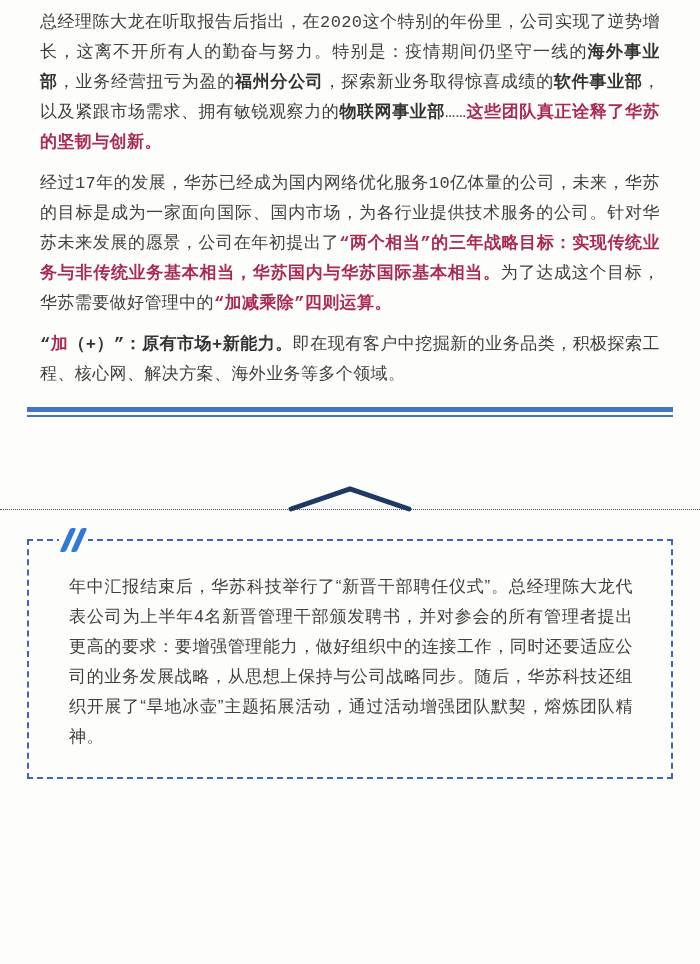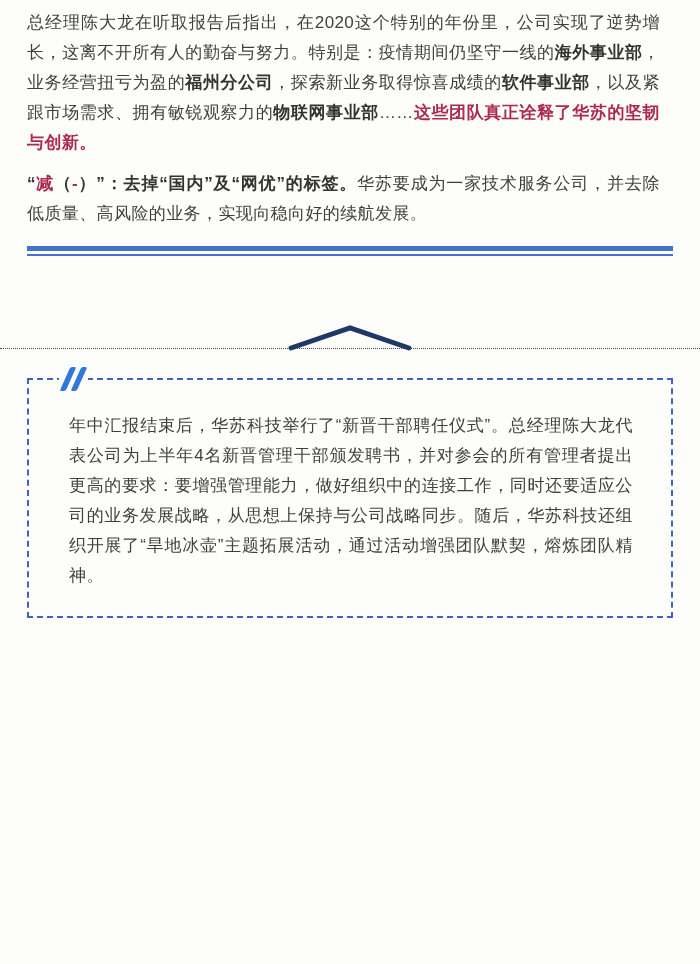--- a/index.html
+++ b/index.html
@@ -3,21 +3,21 @@
 <meta charset="utf-8">
 <style>
   html,body{margin:0;padding:0;}
   body{
     width:700px;height:964px;
     background:#fdfdfb;
     font-family:"Liberation Sans", sans-serif;
     overflow:hidden;
   }
   .page{width:700px;height:964px;position:relative;}
-  .content{padding:8px 40px 0 27px;}
+  .content{padding:8px 40px 0 40px;font-family:Liberation Mono, monospace;}
   p.para{
     margin:0 0 11px 0;
     font-size:17px;
     line-height:30px;
     text-align:justify;
     color:#3f3f3f;
     letter-spacing:0.4px;
   }
   .seg-n{color:#3f3f3f;font-weight:400;}
   .seg-b{color:#333333;font-weight:700;}
@@ -65,21 +65,22 @@
   }
   .slashes.top{top:-13px;left:30px;}
 </style>
 </head>
 <body>
 
 <div class="page">
 
   <div class="content">
     <p class="para"><span class="seg-n">总经理陈大龙在听取报告后指出，在2020这个特别的年份里，公司实现了逆势增长，这离不开所有人的勤奋与努力。特别是：疫情期间仍坚守一线的</span><span class="seg-b">海外事业部</span><span class="seg-n">，业务经营扭亏为盈的</span><span class="seg-b">福州分公司</span><span class="seg-n">，探索新业务取得惊喜成绩的</span><span class="seg-b">软件事业部</span><span class="seg-n">，以及紧跟市场需求、拥有敏锐观察力的</span><span class="seg-b">物联网事业部</span><span class="seg-n">……</span><span class="seg-r">这些团队真正诠释了华苏的坚韧与创新。</span></p>
-    <p class="para"><span class="seg-b">“</span><span class="seg-r">减</span><span class="seg-b">（</span><span class="seg-r">-</span><span class="seg-b">）”：</span><span class="seg-b">去掉“国内”及“网优”的标签。</span><span class="seg-n">华苏要成为一家技术服务公司，并去除低质量、高风险的业务，实现向稳向好的续航发展。</span></p>
+    <p class="para"><span class="seg-n">经过17年的发展，华苏已经成为国内网络优化服务10亿体量的公司，未来，华苏的目标是成为一家面向国际、国内市场，为各行业提供技术服务的公司。针对华苏未来发展的愿景，公司在年初提出了</span><span class="seg-r">“两个相当”的三年战略目标：实现传统业务与非传统业务基本相当，华苏国内与华苏国际基本相当。</span><span class="seg-n">为了达成这个目标，华苏需要做好管理中的</span><span class="seg-r">“加减乘除”四则运算。</span></p>
+    <p class="para"><span class="seg-b">“</span><span class="seg-r">加</span><span class="seg-b">（+）”：</span><span class="seg-b">原有市场+新能力。</span><span class="seg-n">即在现有客户中挖掘新的业务品类，积极探索工程、核心网、解决方案、海外业务等多个领域。</span></p>
   </div>
 
   <div class="double-rule"></div>
 
   <div class="fold">
     <svg width="134" height="28" viewBox="0 0 134 28">
       <path d="M8 25 L67 5 L126 25 Z" fill="#fdfdfb" stroke="none"></path>
       <path d="M8 25 L67 5 L126 25" fill="none" stroke="#1f3864" stroke-width="5" stroke-linecap="round" stroke-linejoin="miter"></path>
     </svg>
   </div>

